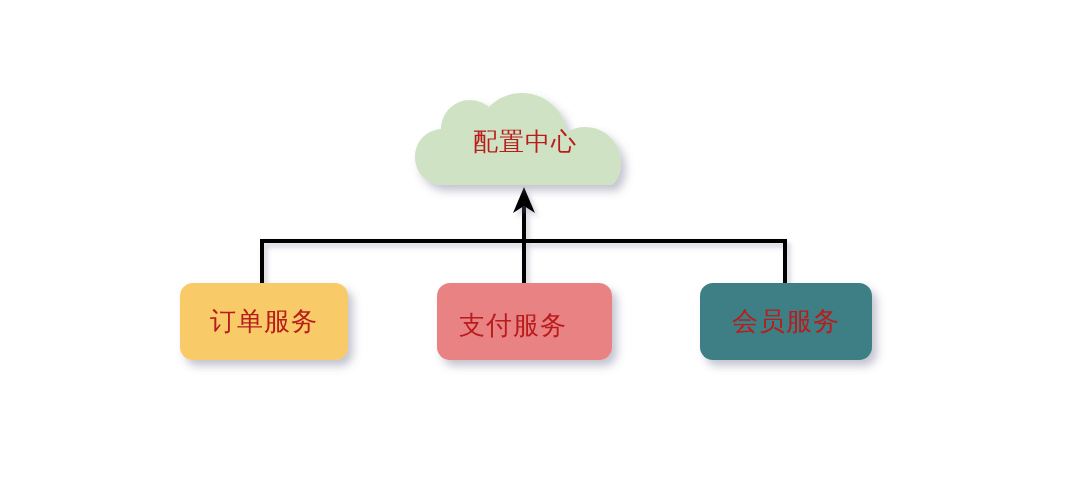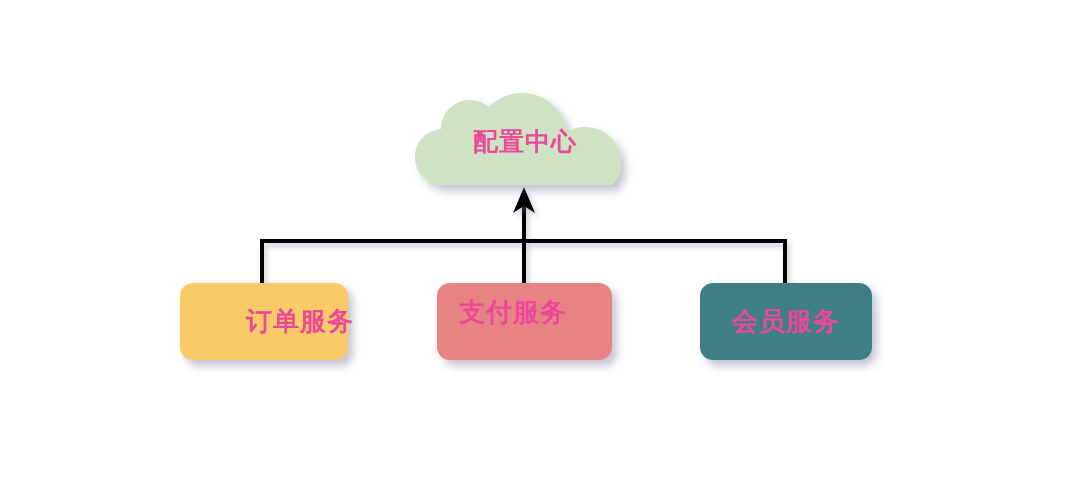--- a/index.html
+++ b/index.html
@@ -21,43 +21,43 @@
     width: 1080px;
     height: 497px;
   }
 
   
   .node-label {
     position: absolute;
     display: flex;
     align-items: center;
     justify-content: center;
-    color: #ec4899;
-    font-weight: bold;
+    color: #b91c1c;
+    font-weight: normal;
     letter-spacing: 1px;
     white-space: nowrap;
     pointer-events: none;
     text-rendering: geometricPrecision;
   }
 
   
   #cloud-label {
     left: 415px;
     top: 112px;
     width: 220px;
     height: 60px;
     font-size: 25px;
   }
 
   
   .service-label {
     font-size: 26px;
   }
-  #order-label   { left: 180px; top: 283px; width: 168px; height: 77px; margin-left: 36px; }
-  #payment-label { left: 437px; top: 274px; width: 152px; height: 77px; }
+  #order-label   { left: 180px; top: 283px; width: 168px; height: 77px; }
+  #payment-label { left: 437px; top: 287px; width: 152px; height: 77px; }
   #member-label  { left: 700px; top: 283px; width: 172px; height: 76px; }
 </style>
 </head>
 <body>
 
 <svg id="diagram-canvas" viewBox="0 0 1080 497" xmlns="http://www.w3.org/2000/svg">
 
   <defs>
 
     <filter id="shape-shadow" x="-35%" y="-35%" width="180%" height="190%">

